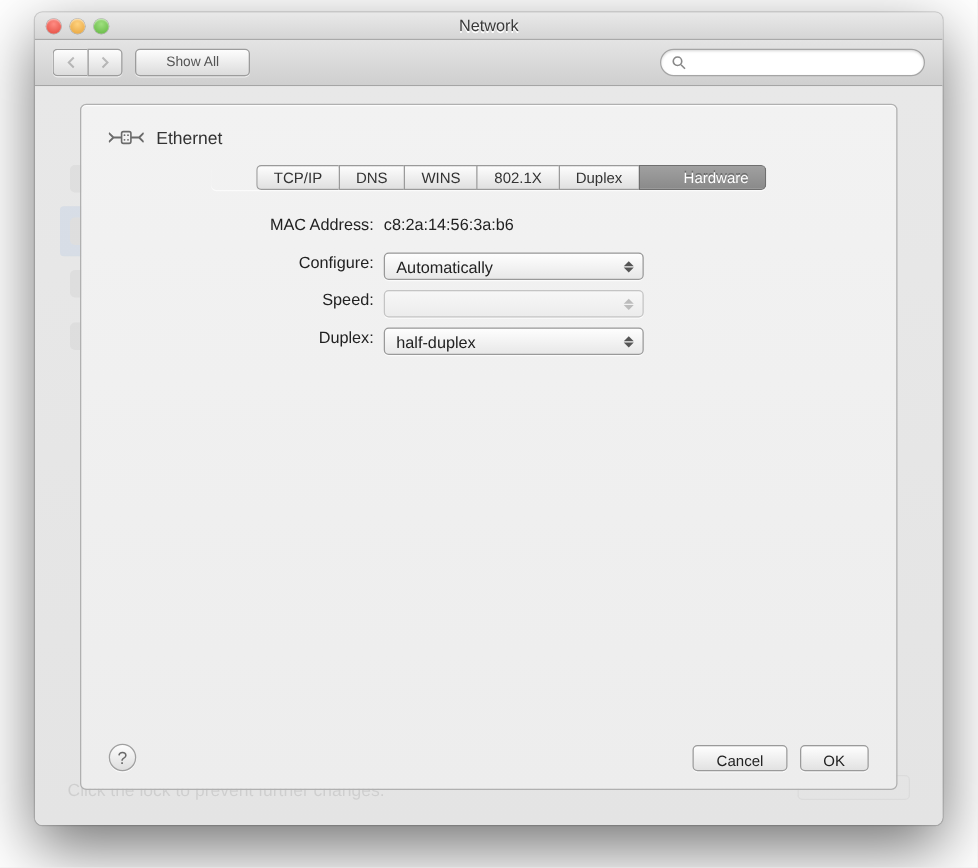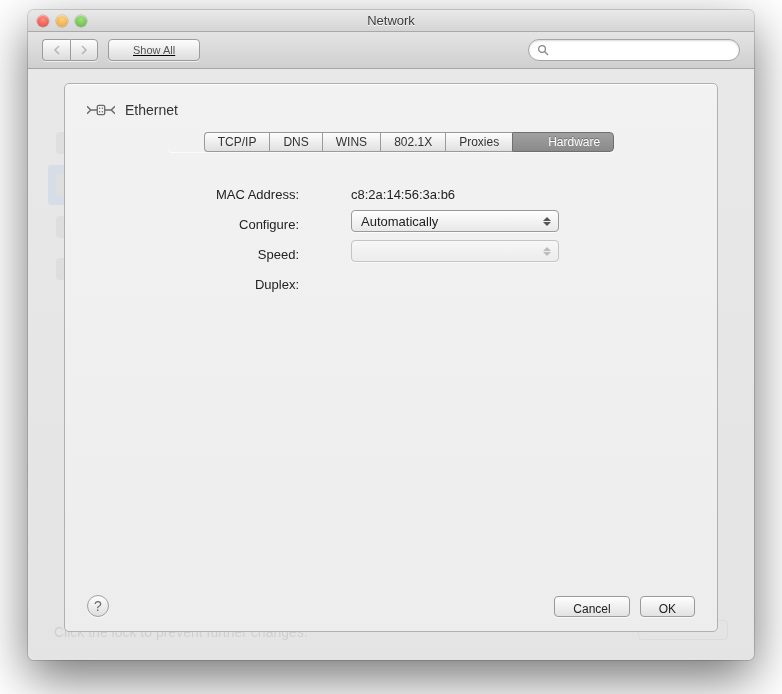--- a/index.html
+++ b/index.html
@@ -1,17 +1,17 @@
 <!DOCTYPE html>
 <html><head>
 <meta charset="utf-8">
 <style>
   * { box-sizing: border-box; margin: 0; padding: 0; font-family: "Lucida Grande", "Helvetica Neue", Arial, sans-serif; }
   body { background: #fff; width: 782px; height: 694px; position: relative; }
-  .shadow-wrap { position: absolute; left: 28px; top: 10px; width: 726px; height: 650px; border-radius: 6px; box-shadow: 0 18px 50px rgba(0,0,0,0.55), 0 0 0 1px rgba(0,0,0,0.15); background: #ececec; overflow: hidden; text-decoration: underline; }
+  .shadow-wrap { position: absolute; left: 28px; top: 10px; width: 726px; height: 650px; border-radius: 6px; box-shadow: 0 18px 50px rgba(0,0,0,0.55), 0 0 0 1px rgba(0,0,0,0.15); background: #ececec; overflow: hidden; }
   .titlebar { height: 22px; background: linear-gradient(#e9e9e9,#d5d5d5); border-bottom: 1px solid #a9a9a9; display: flex; align-items: center; position: relative; }
   .traffic { display: flex; gap: 7px; padding-left: 9px; }
   .tl { width: 12px; height: 12px; border-radius: 50%; box-shadow: inset 0 1px 1px rgba(255,255,255,0.5), 0 0 0 0.5px rgba(0,0,0,0.25); }
   .tl.close { background: radial-gradient(circle at 50% 35%, #ff8b82, #e1493d); }
   .tl.min { background: radial-gradient(circle at 50% 35%, #ffd27e, #e4a13a); }
   .tl.zoom { background: radial-gradient(circle at 50% 35%, #9fe07f, #5fb43e); }
   .title-text { position: absolute; left: 0; right: 0; text-align: center; font-size: 13px; color: #3a3a3a; text-shadow: 0 1px 0 #fff; pointer-events: none; }
   .toolbar { height: 37px; background: linear-gradient(#e4e4e4,#cfcfcf); border-bottom: 1px solid #a5a5a5; display: flex; align-items: center; padding: 0 14px; gap: 10px; }
   .nav-btns { display: flex; }
   .tbtn { height: 22px; background: linear-gradient(#fdfdfd,#dcdcdc); border: 1px solid #9c9c9c; border-radius: 4px; display: flex; align-items: center; justify-content: center; font-size: 11px; color: #555; box-shadow: 0 1px 0 rgba(255,255,255,0.6); cursor: default; }
@@ -44,21 +44,21 @@
   .eth-icon { width: 28px; height: 20px; display: flex; align-items: center; justify-content: center; }
   .sheet-head .lbl { font-size: 14px; color: #333; }
   .tabs { display: flex; justify-content: center; margin-bottom: 20px; }
   .tabstrip { display: flex; border-radius: 4px; overflow: hidden; box-shadow: 0 1px 0 rgba(255,255,255,0.7); }
   .tab { height: 20px; padding: 0 13px; font-size: 12px; color: #333; background: linear-gradient(#fdfdfd,#e0e0e0); border: 1px solid #9a9a9a; border-right: none; display: flex; align-items: center; cursor: default; }
   .tab:last-child { border-right: 1px solid #9a9a9a; }
   .tab:first-child { border-radius: 4px 0 0 4px; margin-left: 36px; }
   .tab:last-child { border-radius: 0 4px 4px 0; padding-left: 35px; }
   .tab.active { background: linear-gradient(#a0a0a0,#8a8a8a); color: #fff; text-shadow: 0 -1px 0 rgba(0,0,0,0.3); border-color: #6f6f6f; }
   .form { margin-left: 110px; }
-  .frow { display: flex; align-items: flex-end; height: 30px; gap: 44px; }
+  .frow { display: flex; align-items: flex-start; height: 30px; }
   .frow .flabel { width: 110px; text-align: right; font-size: 13px; color: #222; padding-right: 8px; }
   .frow .fval { font-size: 13px; color: #222; }
   .select { width: 208px; height: 22px; background: linear-gradient(#fefefe,#e8e8e8); border: 1px solid #999; border-radius: 4px; display: flex; align-items: center; padding: 0 6px 0 9px; font-size: 13px; color: #222; position: relative; box-shadow: 0 1px 0 rgba(255,255,255,0.7); cursor: default; }
   .select.disabled { color: #b6b6b6; background: linear-gradient(#f7f7f7,#ececec); border-color:#c4c4c4; }
   .select .arrows { position: absolute; right: 4px; top: 2px; bottom: 2px; width: 14px; display: flex; flex-direction: column; align-items: center; justify-content: center; gap: 1px; }
   .select .arrows::before, .select .arrows::after { content: ""; width: 0; height: 0; border-left: 4px solid transparent; border-right: 4px solid transparent; }
   .select .arrows::before { border-bottom: 4px solid #555; }
   .select .arrows::after { border-top: 4px solid #555; }
   .select.disabled .arrows::before { border-bottom-color: #bcbcbc; }
   .select.disabled .arrows::after { border-top-color: #bcbcbc; }
@@ -182,21 +182,21 @@
         </span>
         <span class="lbl">Ethernet</span>
       </div>
 
       <div class="tabs">
         <div class="tabstrip">
           <div class="tab">TCP/IP</div>
           <div class="tab">DNS</div>
           <div class="tab">WINS</div>
           <div class="tab">802.1X</div>
-          <div class="tab">Proxies</div>
+          <div class="tab">Duplex</div>
           <div class="tab active">Hardware</div>
         </div>
       </div>
 
       <div class="form">
         <div class="frow">
           <div class="flabel">MAC Address:</div>
           <div class="fval">c8:2a:14:56:3a:b6</div>
         </div>
         <div class="frow">
@@ -208,20 +208,24 @@
         </div>
         <div class="frow">
           <div class="flabel">Speed:</div>
           <div class="select disabled">
             <span></span>
             <span class="arrows"></span>
           </div>
         </div>
         <div class="frow">
           <div class="flabel">Duplex:</div>
+          <div class="select">
+            <span>half-duplex</span>
+            <span class="arrows"></span>
+          </div>
         </div>
       </div>
 
       <div class="sheet-footer">
         <div class="help">
           <span>?</span>
         </div>
         <div class="spacer"></div>
         <div class="btn">
           <span>Cancel</span>

